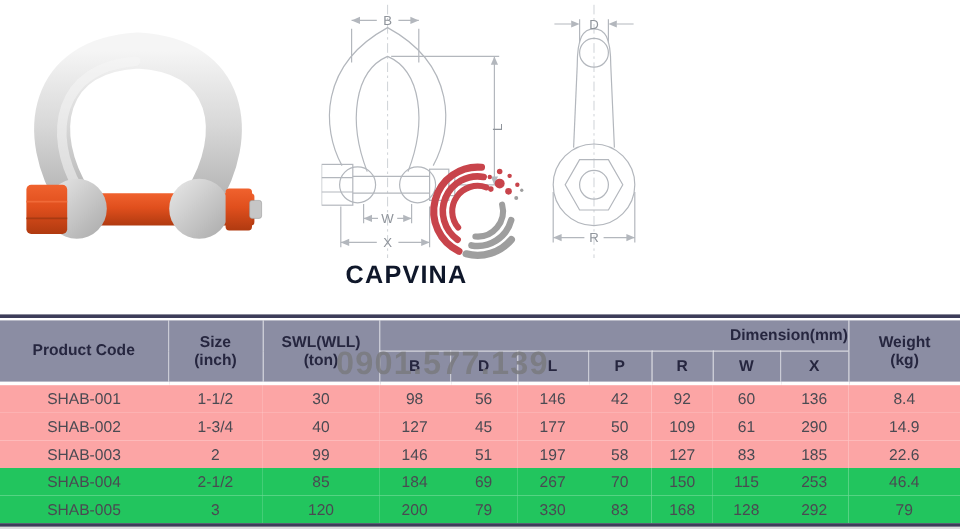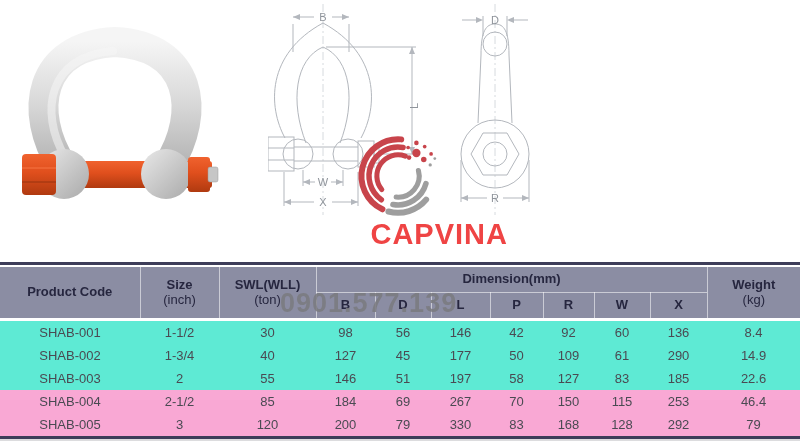--- a/index.html
+++ b/index.html
@@ -4,41 +4,41 @@
 <style>
   html,body{margin:0;padding:0;background:#fff;}
   .page{position:relative;width:800px;height:441px;background:#ffffff;overflow:hidden;
         font-family:"Liberation Sans",sans-serif;}
 
   
   .photo{position:absolute;left:10px;top:4px;}
   .front-view{position:absolute;left:268px;top:2px;}
   .side-view{position:absolute;left:450px;top:2px;}
   .logo{position:absolute;left:352px;top:130px;z-index:2;}
-  .brand{position:absolute;left:288px;top:218px;width:220px;text-align:right;
-         font-size:29px;font-weight:bold;letter-spacing:1px;color:#ef4444;z-index:3;}
+  .brand{position:absolute;left:288px;top:218px;width:220px;text-align:left;
+         font-size:21px;font-weight:bold;letter-spacing:1px;color:#0f172a;z-index:3;}
   .phone{position:absolute;left:280px;top:252px;width:240px;text-align:left;
          font-size:27px;font-weight:bold;letter-spacing:1px;color:#7b7b80;opacity:.88;z-index:6;margin-top:36px;}
 
   
   .table-area{position:absolute;left:0;top:262px;width:800px;z-index:1;}
   .bar-top{height:3px;background:#3d3d59;margin-bottom:2px;}
   .bar-bottom{height:3px;background:#3d3d59;}
   .strip{height:3px;background:#dcdcde;}
   table{width:800px;border-collapse:collapse;table-layout:fixed;}
   thead th{background:#8b8da3;color:#26263f;font-size:13px;font-weight:bold;
            height:25px;vertical-align:middle;line-height:1.12;text-align:center;
            border-left:1px solid rgba(255,255,255,.55);padding:0;}
   thead th.first{border-left:none;margin-top:32px;}
-  thead th .l2{display:block;font-weight:normal;}
-  th.dim-group{border-bottom:1px solid rgba(255,255,255,.55);}
+  thead th .l2{display:block;font-weight:bold;}
+  th.dim-group{border-bottom:1px solid rgba(255,255,255,.55);text-align:right;}
   tbody td{height:23px;text-align:center;font-size:13px;color:#4a4a52;padding:0;
-           background:#5eead4;}
+           background:#fca5a5;}
   tbody tr:first-child td{border-top:3px solid #ffffff;}
-  tbody tr.shade td{background:#f9a8d4;}
+  tbody tr.shade td{background:#22c55e;}
 
   .dim-label{fill:#8f949b;font-size:11px;font-family:"Liberation Sans",sans-serif;}
   .dline{stroke:#b3b7bd;stroke-width:1;fill:none;}
   .darrow{fill:#b3b7bd;stroke:none;}
   .cline{stroke:#ccd0d5;stroke-width:0.8;fill:none;stroke-dasharray:8 3 2 3;}
 </style>
 </head>
 <body>
 
 <div class="page">
@@ -201,21 +201,21 @@
           <td>177</td>
           <td>50</td>
           <td>109</td>
           <td>61</td>
           <td>290</td>
           <td>14.9</td>
         </tr>
         <tr>
           <td>SHAB-003</td>
           <td>2</td>
-          <td>55</td>
+          <td>99</td>
           <td>146</td>
           <td>51</td>
           <td>197</td>
           <td>58</td>
           <td>127</td>
           <td>83</td>
           <td>185</td>
           <td>22.6</td>
         </tr>
         <tr class="shade">

